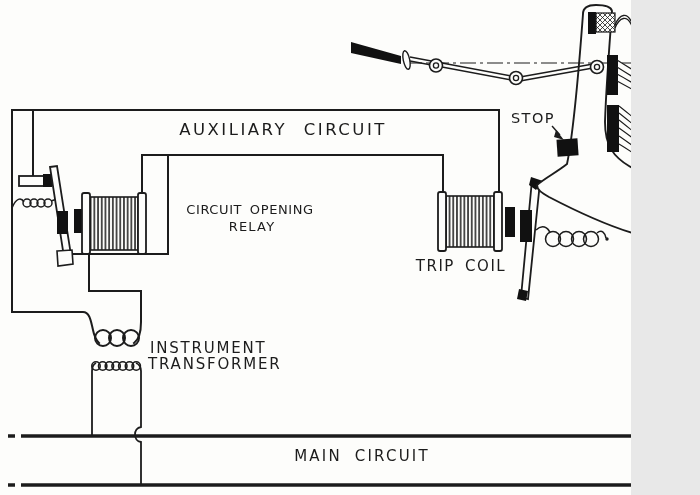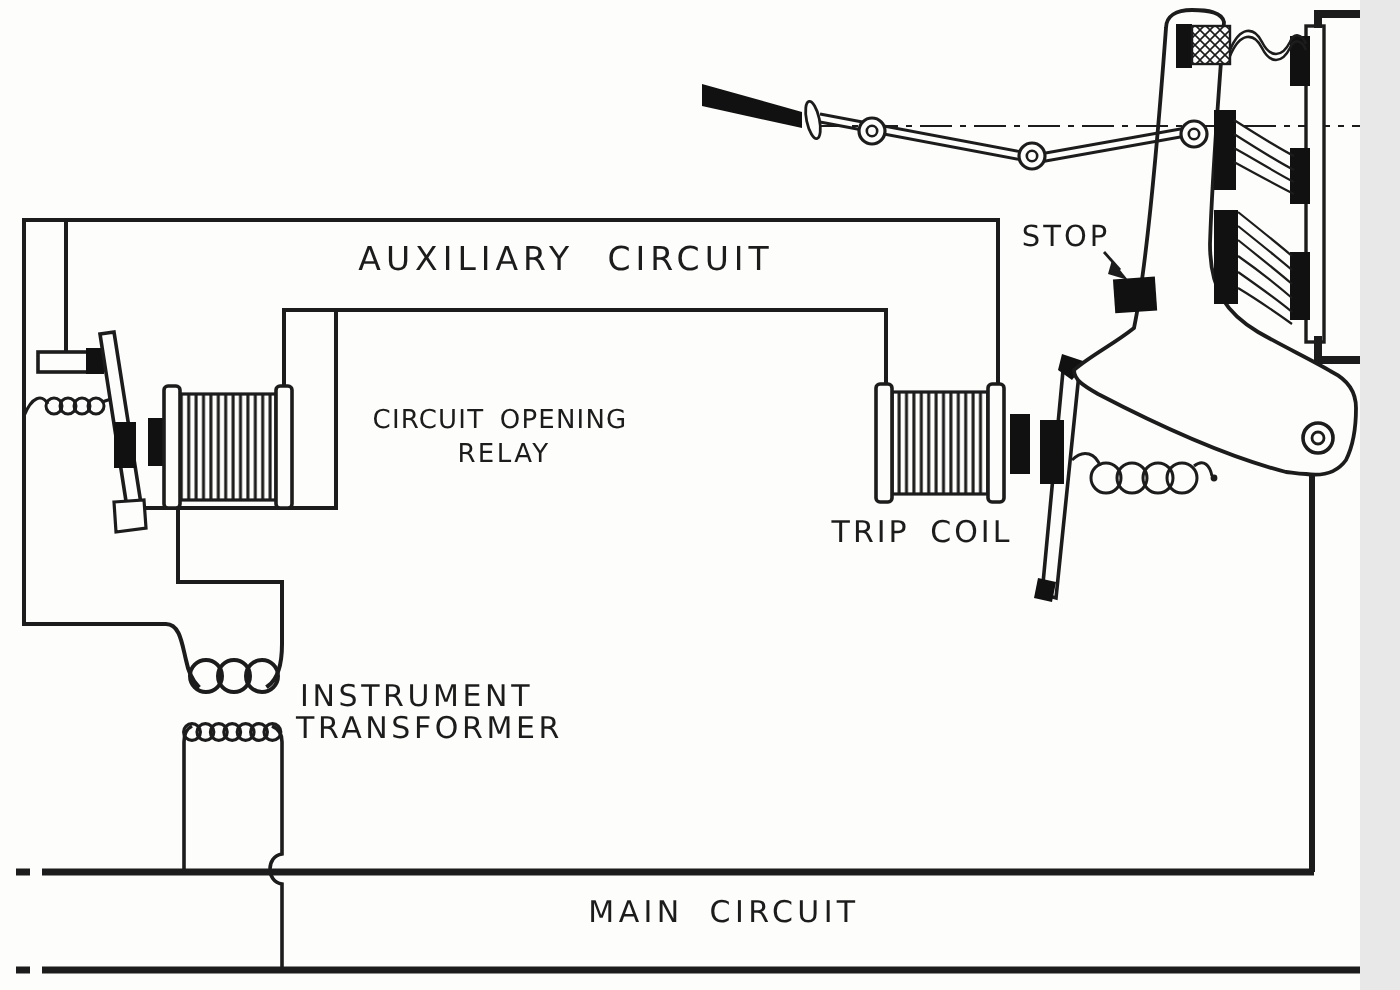--- a/index.html
+++ b/index.html
@@ -1,16 +1,16 @@
 <!DOCTYPE html>
 <html><head>
 <meta charset="utf-8">
 <style>
   html,body{margin:0;padding:0;background:#e8e8e8;}
-  .page{position:relative;width:680px;height:495px;background:#fdfdfb;overflow:hidden;
+  .page{position:relative;width:631px;height:495px;background:#fdfdfb;overflow:hidden;
         font-family:"DejaVu Sans","Liberation Sans",sans-serif;}
   svg{display:block}
   text{fill:#1c1c1c}
   .lbl{font-family:"DejaVu Sans","Liberation Sans",sans-serif;}
 </style>
 </head>
 <body>
 
 <div class="page">
 <svg width="700" height="495" viewBox="0 0 700 495">

